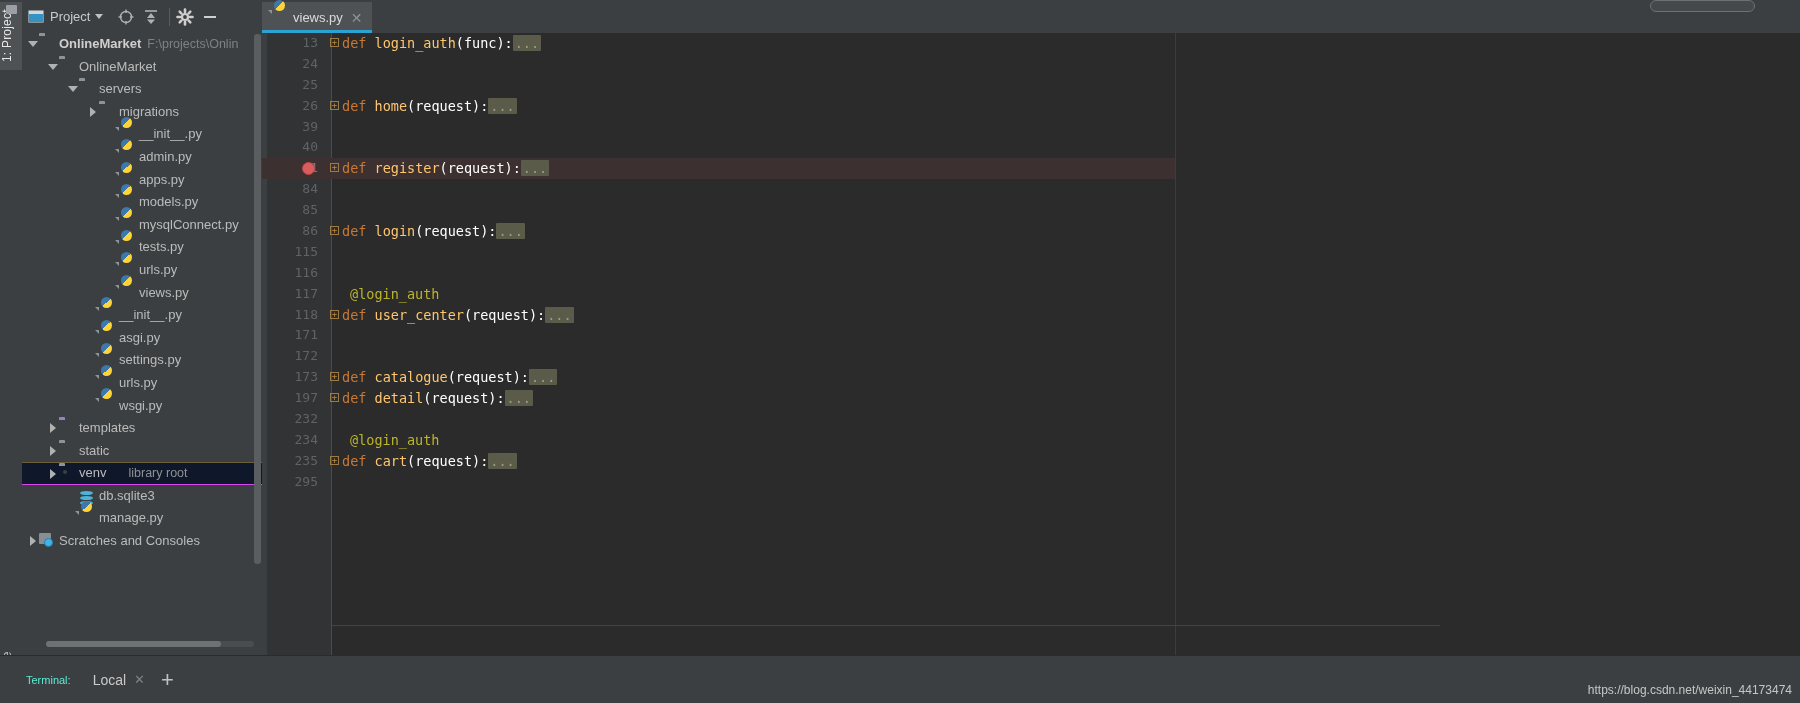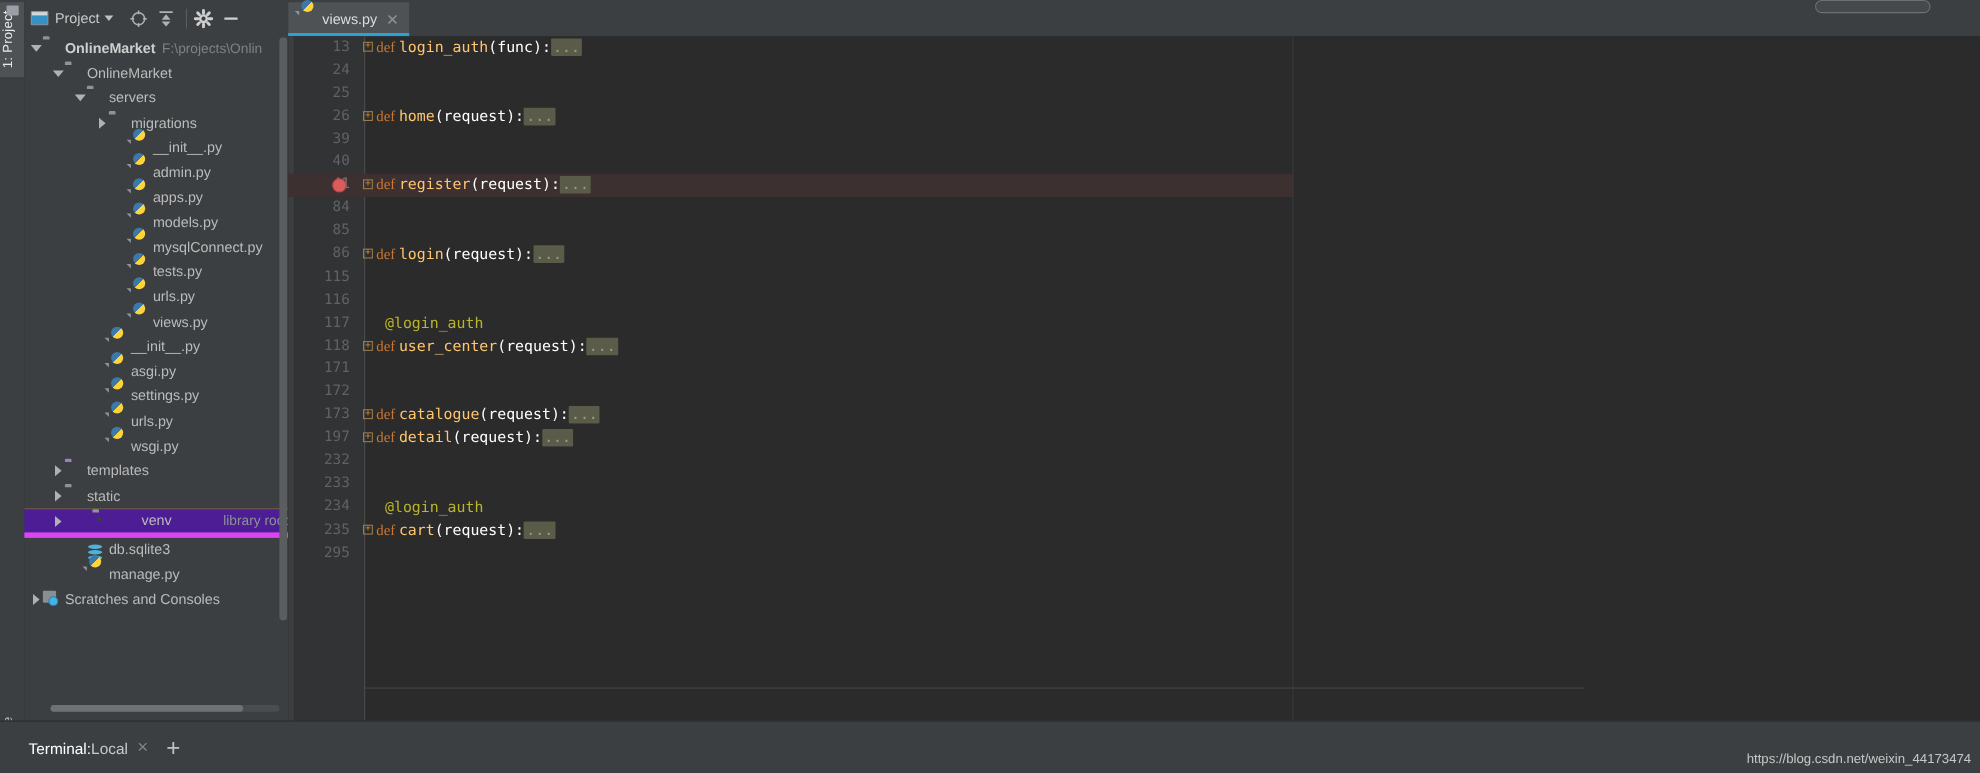--- a/index.html
+++ b/index.html
@@ -126,26 +126,25 @@
   .tree-row {
     position: relative;
     height: 22.6px;
     line-height: 22.6px;
     display: flex;
     align-items: center;
     white-space: nowrap;
     padding-left: 4px;
   }
   .tree-row.selected {
-    background: #4c1d95;
+    background: #0f172a;
     border-top: 1px solid #6d6038;
-    border-bottom: 5px solid #d946ef;
+    border-bottom: 1px solid #d946ef;
     height: 20.6px;
     line-height: 20.6px;
-    justify-content: space-between;
   }
   .arrow {
     width: 13px;
     flex-shrink: 0;
     display: flex;
     align-items: center;
     justify-content: center;
   }
   .arrow i {
     display: block;
@@ -428,21 +427,21 @@
     font-size: 9px;
     line-height: 7px;
     text-align: center;
     font-family: "DejaVu Sans Mono", monospace;
   }
   .code-text {
     position: absolute;
     left: 80px;
     top: 0;
   }
-  .kw { color: #cc7832; font-family: Liberation Serif, serif; }
+  .kw { color: #cc7832; }
   .fn { color: #ffc66d; }
   .pl { color: #ffffff; }
   .dec { color: #bbb529; }
   .folded {
     background: #5b5b4a;
     color: #9b9b87;
     padding: 0 2px;
     border-radius: 1px;
   }
   .fold-indent-guide {
@@ -475,22 +474,23 @@
     width: 1800px;
     height: 48px;
     background: #3c3f41;
     border-top: 1px solid #2b2b2b;
     display: flex;
     align-items: center;
     padding-left: 26px;
     box-sizing: border-box;
   }
   .terminal-label {
-    font-size: 14px;
-    color: #ffffff;
+    font-size: 11px;
+    color: #5eead4;
+    margin-right: 22px;
   }
   .term-tab {
     display: flex;
     align-items: center;
     font-size: 14px;
     color: #c9c9c9;
     margin-right: 16px;
   }
   .term-tab .tc {
     margin-left: 8px;
@@ -798,21 +798,20 @@
           <div class="line"><span class="ln">86</span><span class="fold">+</span><span class="code-text" style="left: 80px;"><span class="kw">def </span><span class="fn">login</span><span class="pl">(request):</span><span class="folded">...</span></span></div>
           <div class="line"><span class="ln">115</span><span class="code-text" style="left: 80px;"></span></div>
           <div class="line"><span class="ln">116</span><span class="code-text" style="left: 80px;"></span></div>
           <div class="line"><span class="ln">117</span><span class="code-text" style="left: 88px;"><span class="dec">@login_auth</span></span></div>
           <div class="line"><span class="ln">118</span><span class="fold">+</span><span class="code-text" style="left: 80px;"><span class="kw">def </span><span class="fn">user_center</span><span class="pl">(request):</span><span class="folded">...</span></span></div>
           <div class="line"><span class="ln">171</span><span class="code-text" style="left: 80px;"></span></div>
           <div class="line"><span class="ln">172</span><span class="code-text" style="left: 80px;"></span></div>
           <div class="line"><span class="ln">173</span><span class="fold">+</span><span class="code-text" style="left: 80px;"><span class="kw">def </span><span class="fn">catalogue</span><span class="pl">(request):</span><span class="folded">...</span></span></div>
           <div class="line"><span class="ln">197</span><span class="fold">+</span><span class="code-text" style="left: 80px;"><span class="kw">def </span><span class="fn">detail</span><span class="pl">(request):</span><span class="folded">...</span></span></div>
           <div class="line"><span class="ln">232</span><span class="code-text" style="left: 80px;"></span></div>
-          <div class="line"><span class="ln">233</span><span class="code-text" style="left: 80px;"></span></div>
           <div class="line"><span class="ln">234</span><span class="code-text" style="left: 88px;"><span class="dec">@login_auth</span></span></div>
           <div class="line"><span class="ln">235</span><span class="fold">+</span><span class="code-text" style="left: 80px;"><span class="kw">def </span><span class="fn">cart</span><span class="pl">(request):</span><span class="folded">...</span></span></div>
           <div class="line"><span class="ln">295</span><span class="code-text" style="left: 80px;"></span></div>
         </div>
       <div class="v-sep" style="left:913px"></div>
       <div class="right-blank" style="left:914px;top:0;height:622px;position:absolute;"></div>
       <div class="editor-bottomline"></div>
     </div>
   </div>
 

